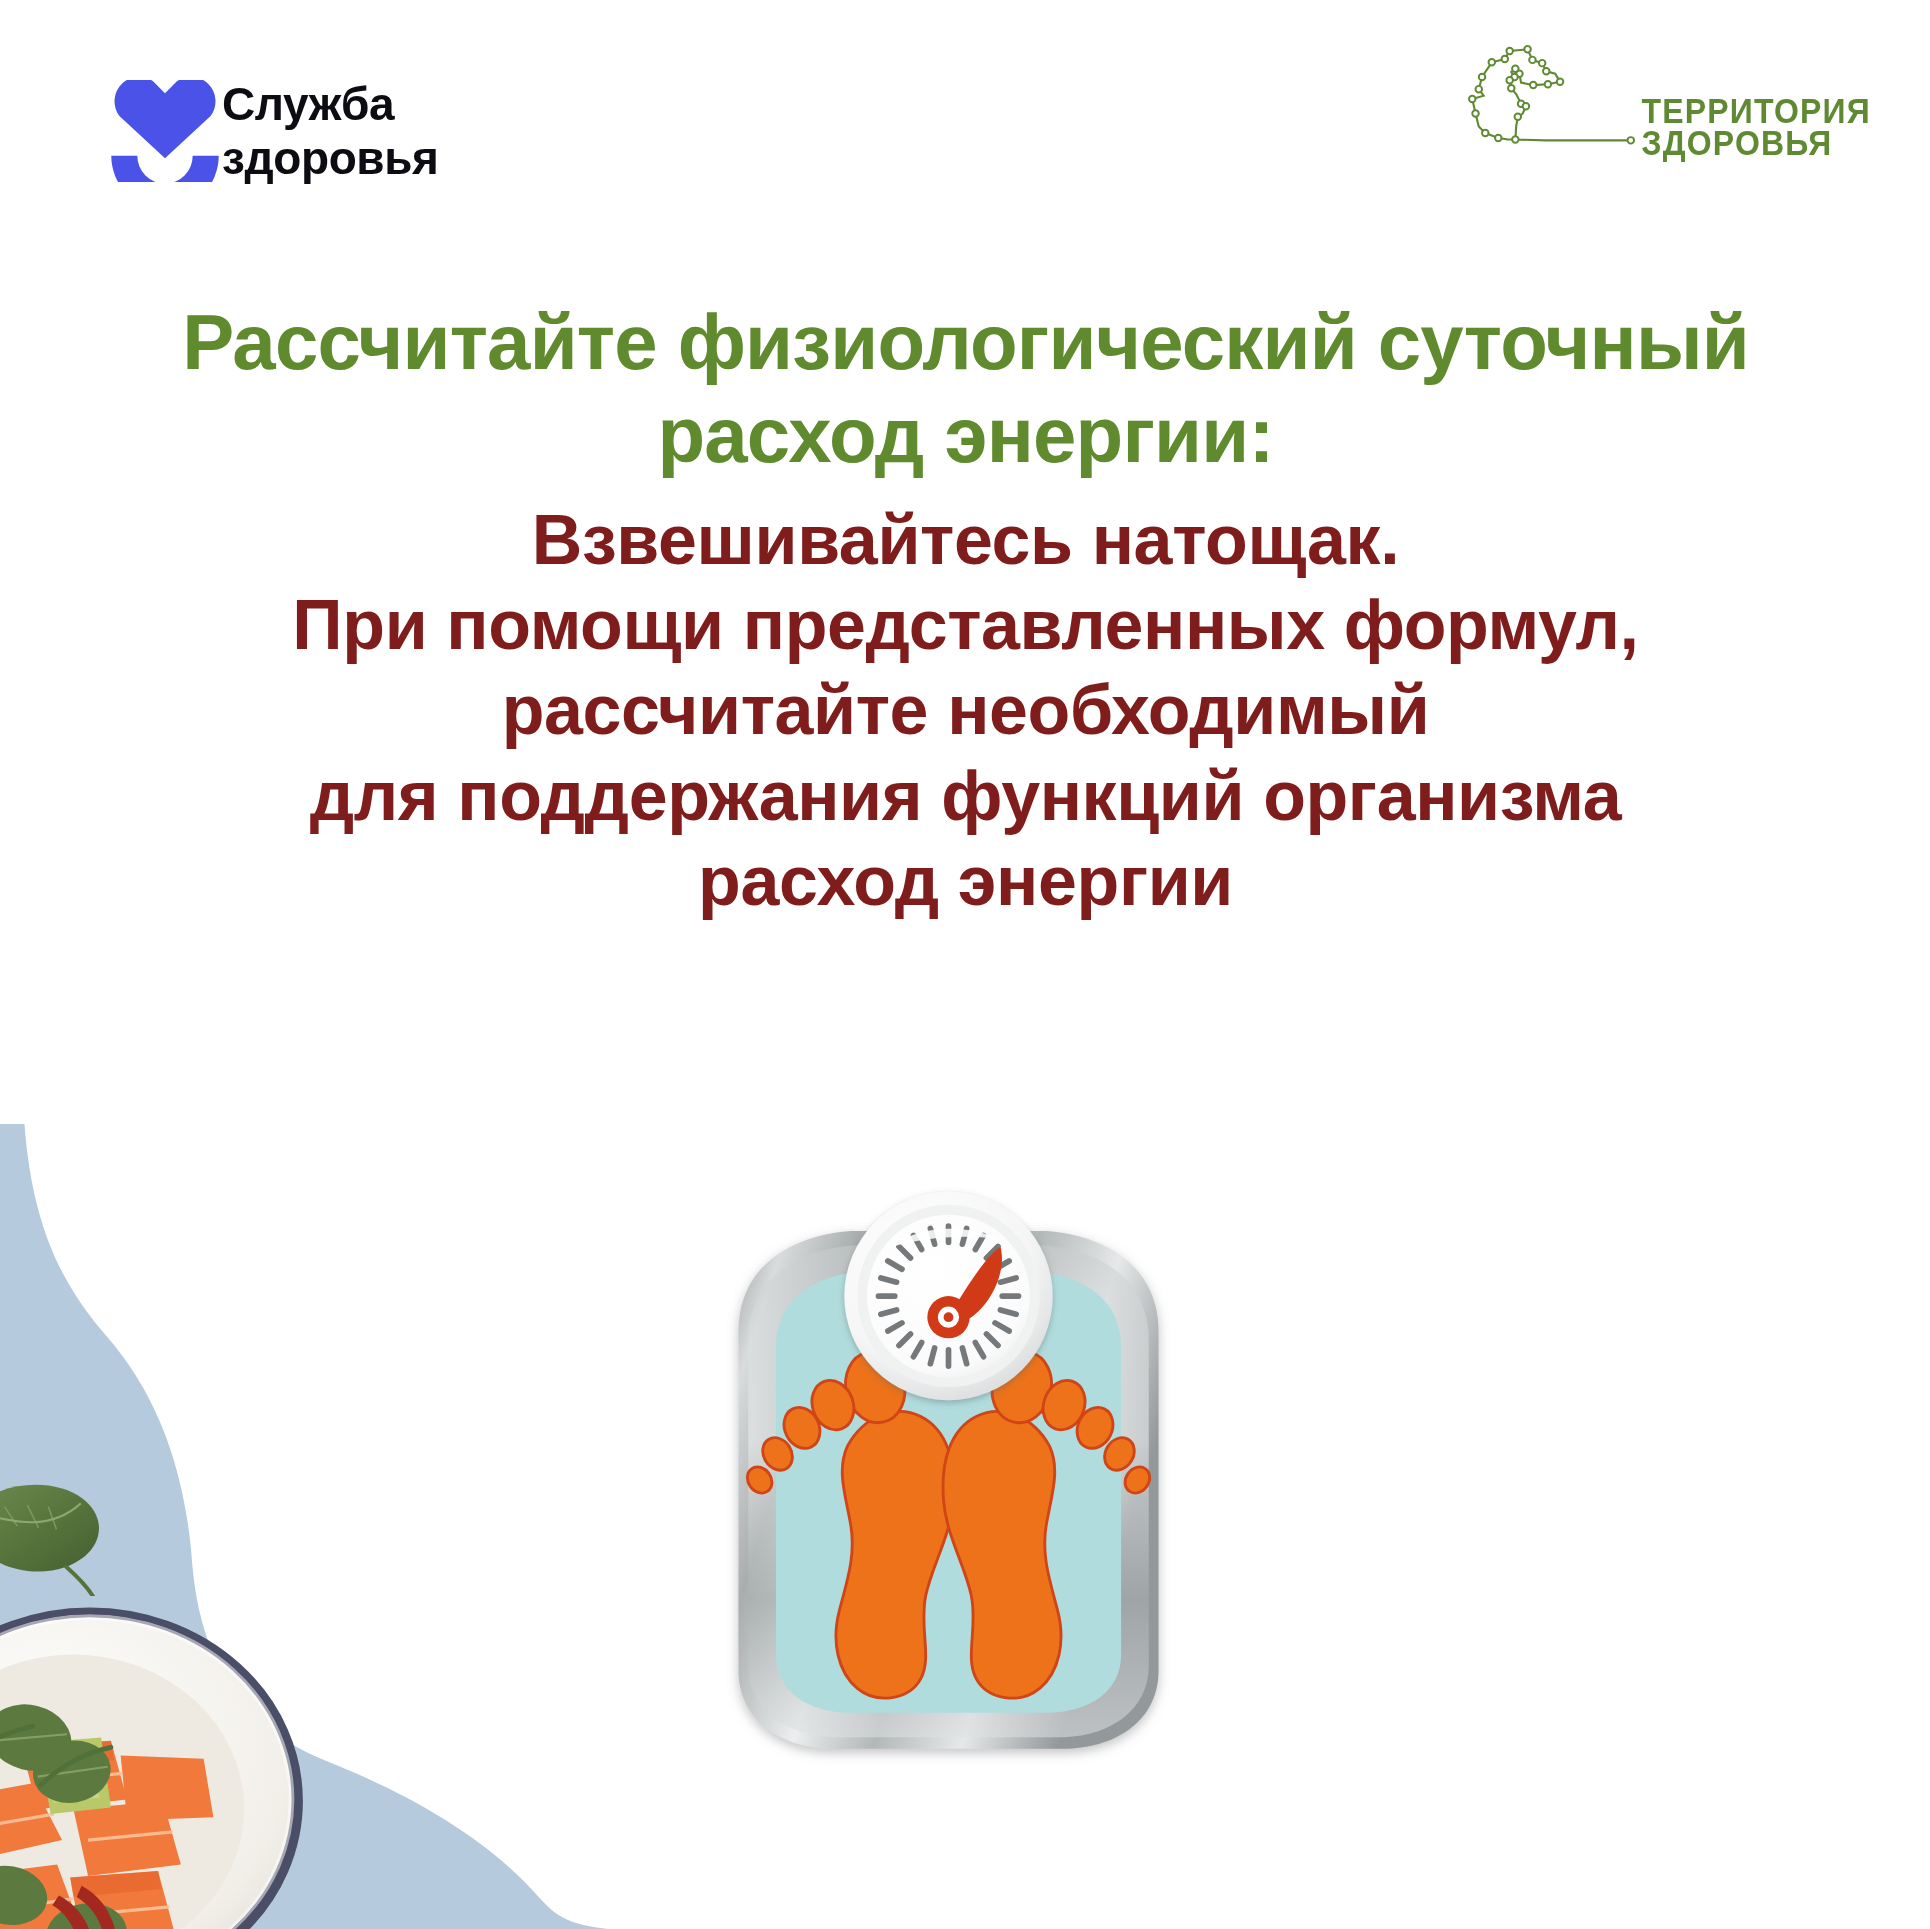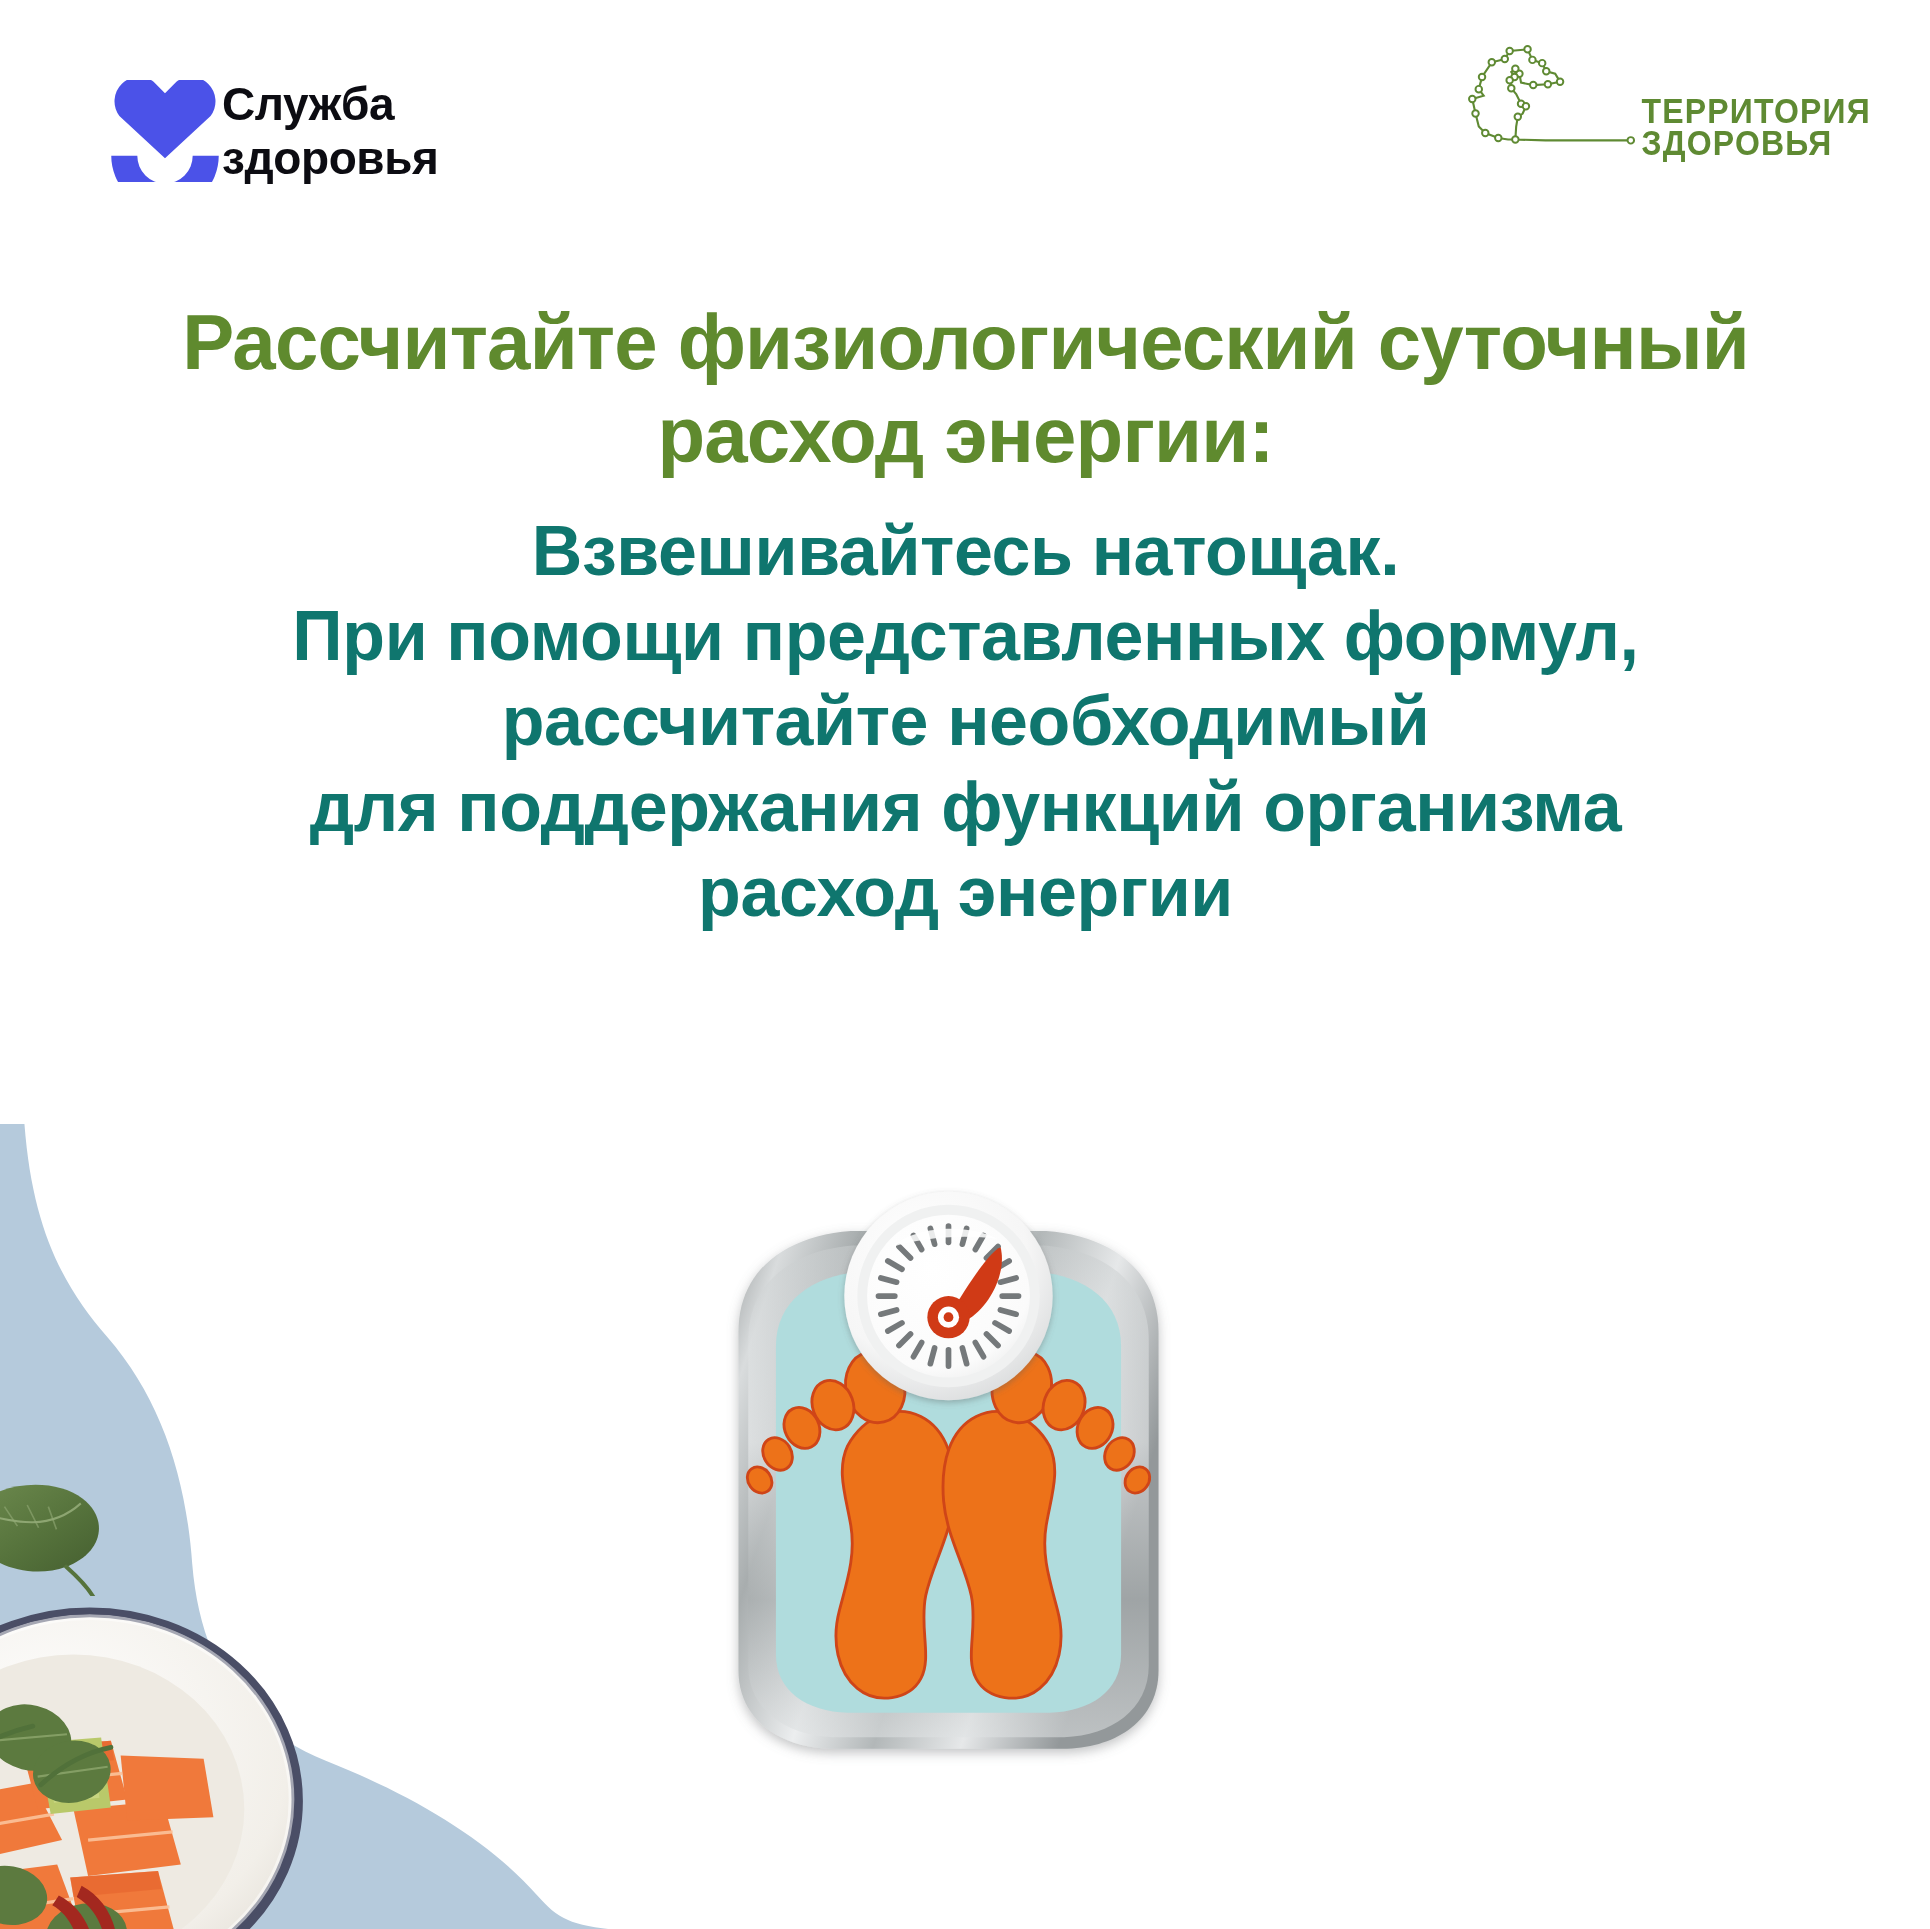--- a/index.html
+++ b/index.html
@@ -101,25 +101,25 @@
     z-index: 4;
     padding: 0 98px;
     box-sizing: border-box;
   }
   .headline {
     color: #5f8a2e;
     font-size: 78px;
     font-weight: 700;
     line-height: 1.19;
     letter-spacing: -0.8px;
-    margin: 0 0 27px 0;
+    margin: 0 0 16px 0;
     white-space: pre-line;
   }
   .subcopy {
-    color: #0f766e;
+    color: #7f1d1d;
     font-size: 70px;
     font-weight: 700;
     line-height: 1.22;
     letter-spacing: -0.4px;
     margin: 0;
     white-space: pre-line;
   }
 
   
   .scale-wrap {

